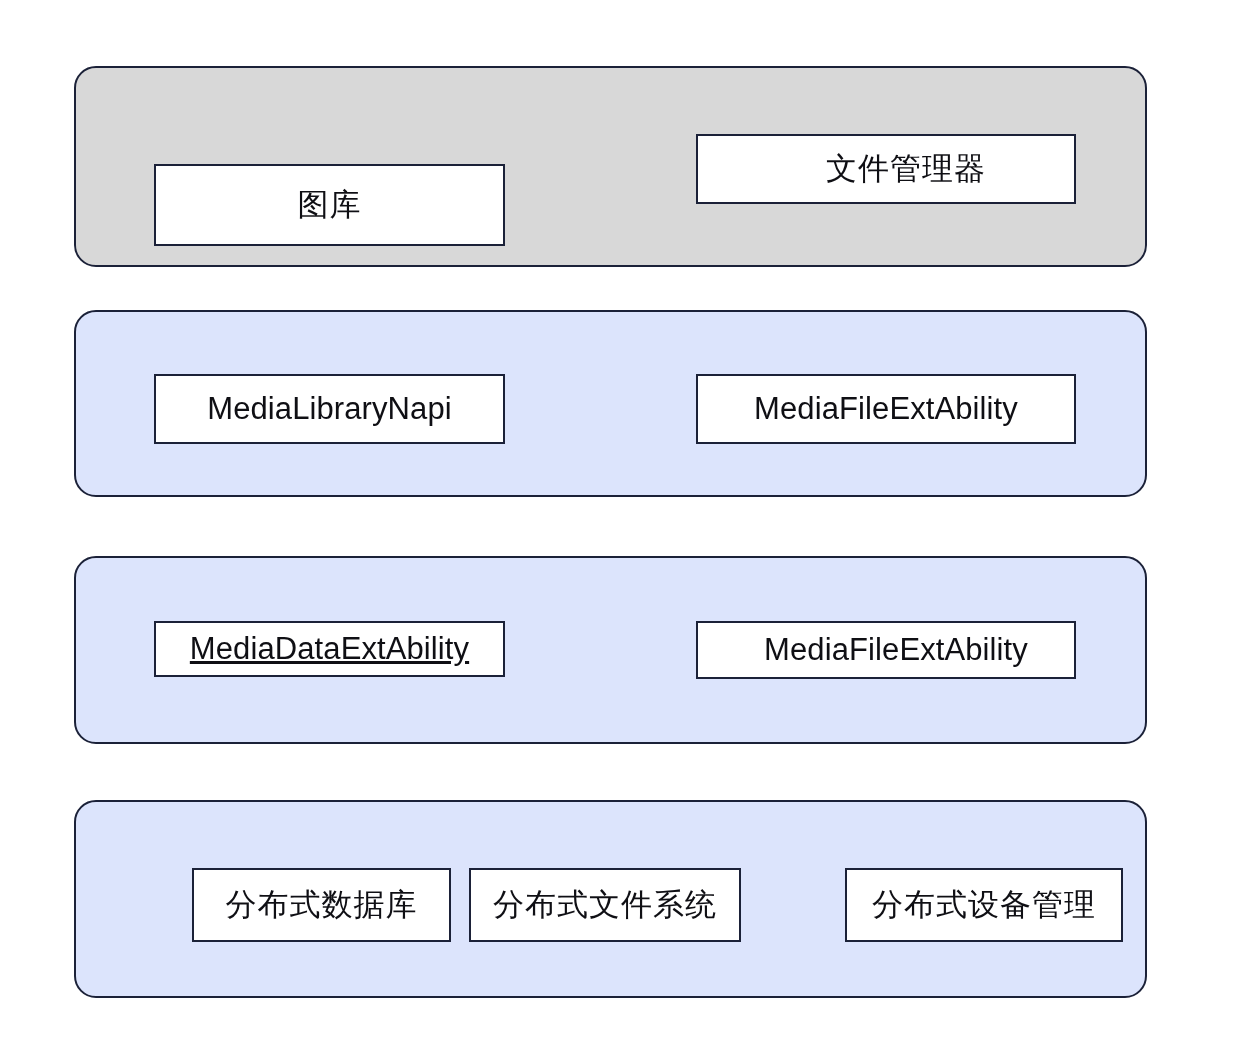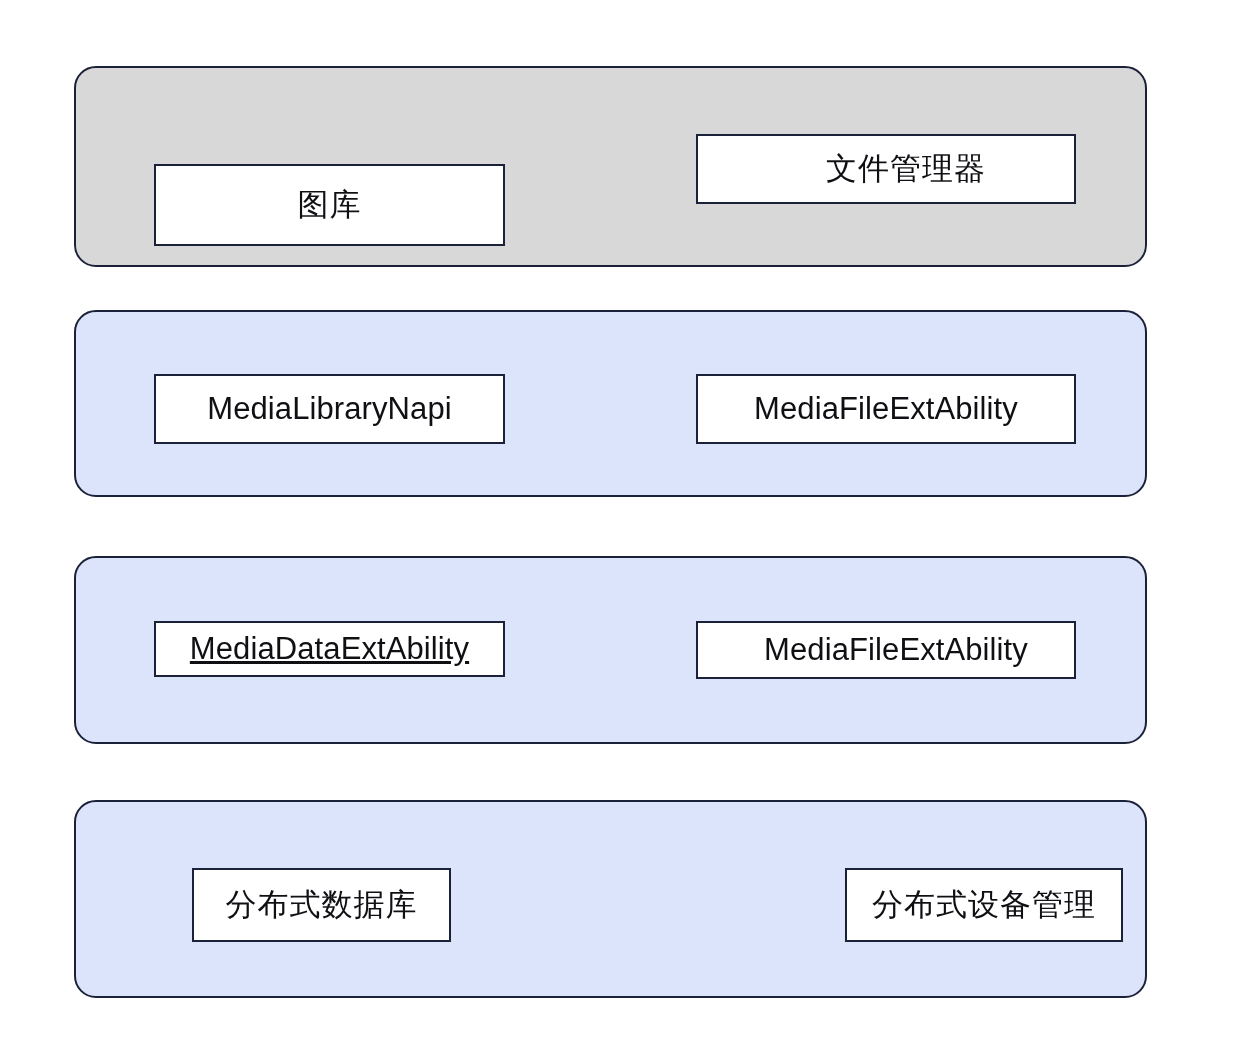--- a/index.html
+++ b/index.html
@@ -123,19 +123,22 @@
       <span class="node-label">MediaFileExtAbility</span>
     </div>
   </div>
 
   <div class="layer layer-blue layer-4">
 
     <div class="node node-cjk n-r4-a">
       <span class="node-label">分布式数据库</span>
     </div>
 
+    <div class="node node-cjk n-r4-b">
+      <span class="node-label">分布式文件系统</span>
+    </div>
 
     <div class="node node-cjk n-r4-c">
       <span class="node-label">分布式设备管理</span>
     </div>
   </div>
 
 </div>
 
 </body></html>

